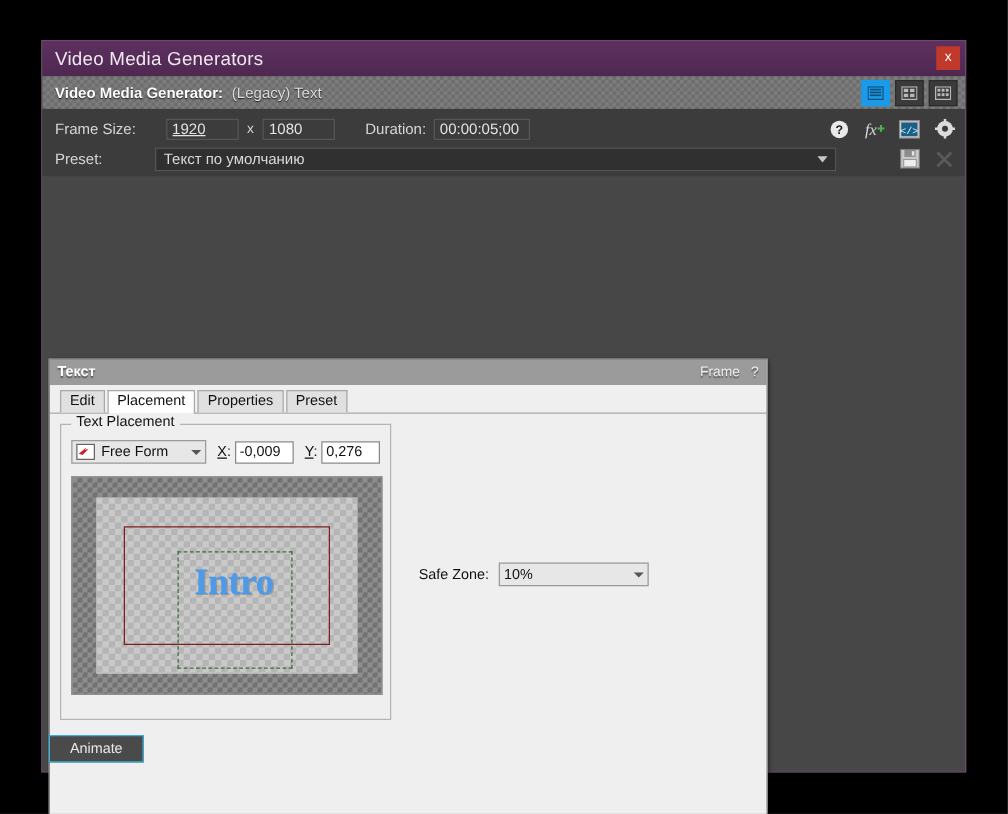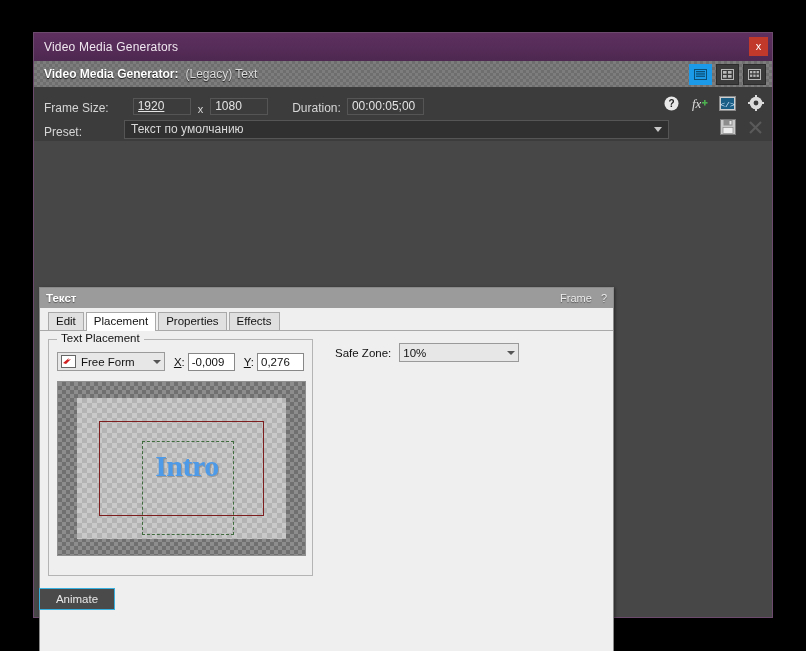--- a/index.html
+++ b/index.html
@@ -20,21 +20,21 @@
     display:flex;flex-direction:column;
   }
   #titlebar{
     height:28px;flex:0 0 28px;
     background:#5c2f5c;
     background:linear-gradient(#5e3060,#4e2850);
     display:flex;align-items:center;
     position:relative;
   }
   #titlebar .title{
-    color:#f0e8f0;font-size:12px;margin-left:10px;letter-spacing:.2px;
+    color:#f0e8f0;font-size:15px;margin-left:10px;letter-spacing:.2px;
   }
   #close-btn{
     position:absolute;right:4px;top:4px;width:19px;height:19px;
     background:#c0392b;color:#fff;font-size:11px;line-height:19px;
     text-align:center;cursor:pointer;
   }
   
   #gen-strip{
     height:26px;flex:0 0 26px;
     display:flex;align-items:center;position:relative;
@@ -54,21 +54,21 @@
     text-shadow:0 1px 1px rgba(0,0,0,.8);
   }
   .viewmodes{position:absolute;right:6px;top:3px;display:flex;gap:4px;}
   .vmbtn{width:21px;height:19px;background:#3b3b3b;border:1px solid #2c2c2c;
         display:flex;align-items:center;justify-content:center;cursor:pointer;}
   .vmbtn.active{background:#1a9ae8;border-color:#1a9ae8;}
   
   #fields{
     flex:0 0 auto;background:#3c3c3c;padding:4px 0 2px 0;
   }
-  .frow{display:flex;align-items:flex-end;height:24px;padding-left:10px;position:relative;}
+  .frow{display:flex;align-items:center;height:24px;padding-left:10px;position:relative;}
   .flabel{color:#d6d6d6;font-size:12px;}
   .tinput{
     background:#3c3c3c;border:1px solid #555;color:#e4e4e4;
     font-family:"Liberation Sans",sans-serif;font-size:12px;
     height:17px;line-height:17px;padding:0 4px;box-sizing:border-box;
   }
   .xsep{color:#d6d6d6;margin:0 7px;font-size:11px;}
   #preset-box{
     background:#303030;border:1px solid #555;color:#d9d9d9;
     height:19px;line-height:19px;padding:0 6px;box-sizing:border-box;
@@ -291,25 +291,25 @@
         <span class="right">
           <span>Frame</span>
           <span>?</span>
         </span>
       </div>
 
       <div id="tabstrip">
         <div class="tab">Edit</div>
         <div class="tab active">Placement</div>
         <div class="tab">Properties</div>
-        <div class="tab">Effects</div>
+        <div class="tab">Preset</div>
       </div>
 
       <div id="tabpane">
-        <div style="display:flex;align-items:flex-start;">
+        <div style="display:flex;align-items:center;">
 
           <div id="grp">
             <span class="legend">Text Placement</span>
 
             <div class="wrow">
               <div class="combo" style="width:113px;">
                 <span class="vtxt">
                   <span class="ff-icon">
                     <svg width="11" height="9" viewBox="0 0 11 9" style="position:absolute;left:0;top:0;">
                         <path d="M1 7 L7 2 L6 4 L9 3 L4 8 Z" fill="#d02020"></path>

